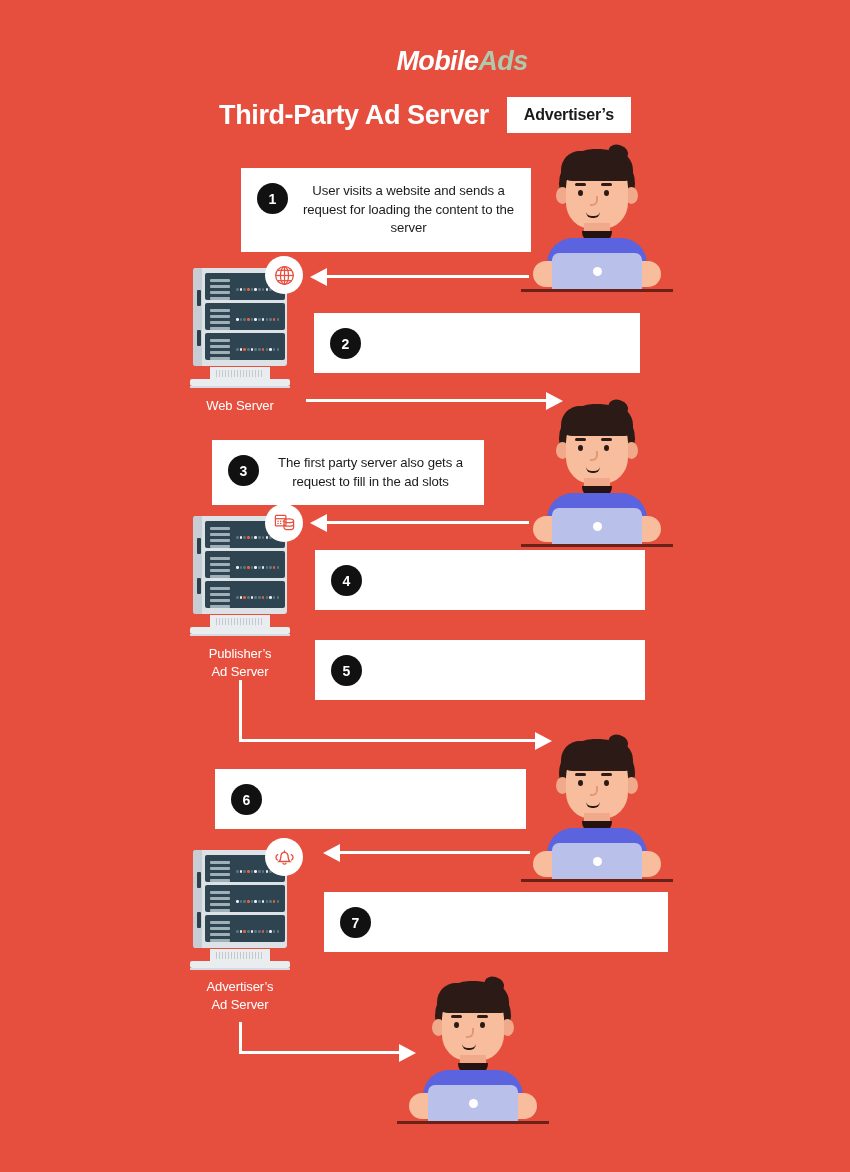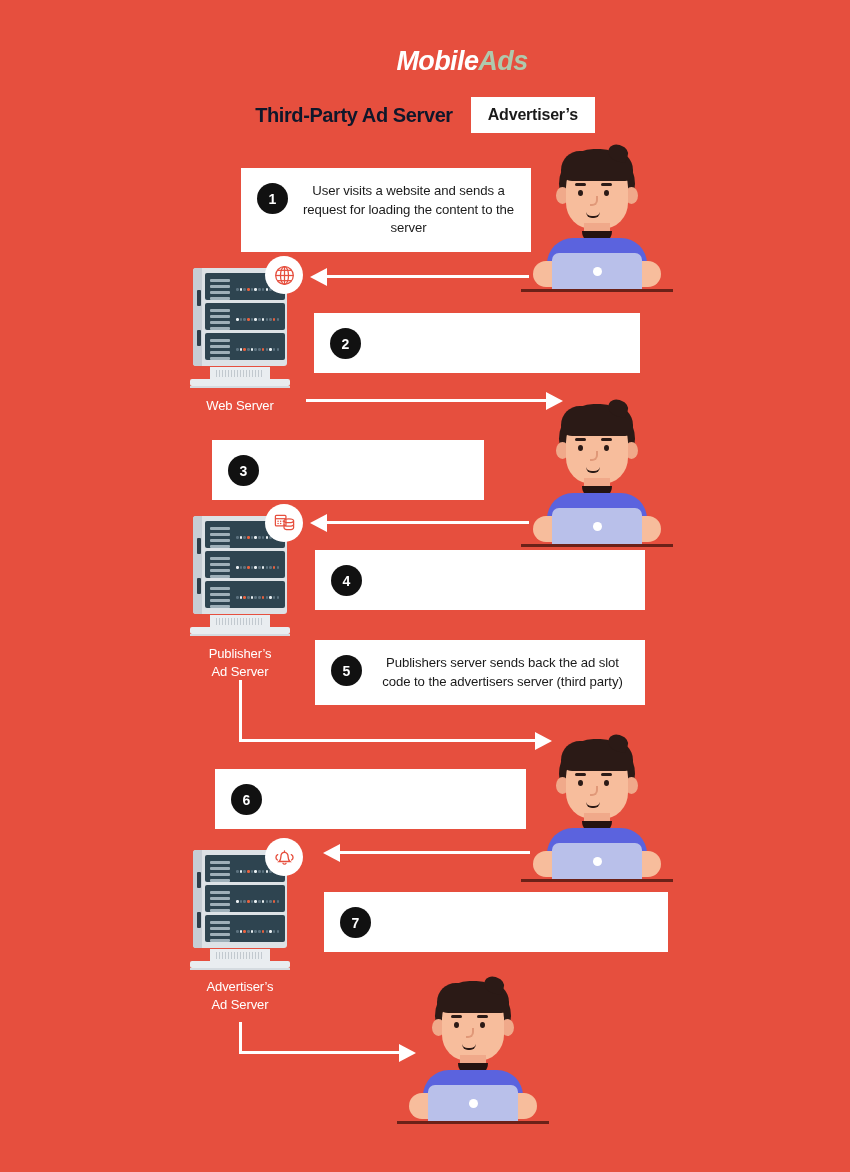--- a/index.html
+++ b/index.html
@@ -21,21 +21,21 @@
     margin-left: 37px;
   }
   .logo .ads { color: #AFC9AD; }
 
   
   .title-row {
     position: absolute; left: 0; top: 97px; width: 850px;
     display: flex; justify-content: center; align-items: center; gap: 18px;
   }
   .title-main {
-    font-size: 20px; font-weight: 700; color: #0f172a;
+    font-size: 27px; font-weight: 700; color: #ffffff;
     letter-spacing: -0.4px; white-space: nowrap;
   }
   .title-badge {
     background: #fff; color: #1A1A1A;
     font-size: 16px; font-weight: 700; letter-spacing: -0.2px;
     padding: 9px 17px; white-space: nowrap;
   }
 
   
   .step {
@@ -344,20 +344,21 @@
     <div class="collar"></div>
     <div class="body"></div>
     <div class="arm l"></div>
     <div class="arm r"></div>
     <div class="laptop"></div>
     <div class="desk"></div>
   </div>
 
   <div class="step" style="left:212px; top:440px; width:272px;">
     <div class="num">3</div>
+    <div class="txt">The first party server also gets a request to fill in the ad slots</div>
   </div>
 
   <div>
     <div class="aline" style="left:327px; top:521px; width:202px; height:3px;"></div>
     <div class="ahead left" style="left:310px; top:514px;"></div>
   </div>
 
   <div class="server" style="left:190px; top:516px;">
     <div class="case">
       <div class="notch n1"></div>
@@ -423,21 +424,20 @@
     <div>Publisher’s</div>
     <div>Ad Server</div>
   </div>
 
   <div class="step" style="left:315px; top:550px; width:330px;">
     <div class="num">4</div>
   </div>
 
   <div class="step" style="left:315px; top:640px; width:330px;">
     <div class="num">5</div>
-    <div class="txt">Publishers server sends back the ad slot code to the advertisers server (third party)</div>
   </div>
 
   <div>
     <div class="aline" style="left:239px; top:680px; width:3px; height:61px;"></div>
     <div class="aline" style="left:239px; top:739px; width:296px; height:3px;"></div>
     <div class="ahead right" style="left:535px; top:732px;"></div>
   </div>
 
   <div class="person" style="left:522px; top:733px;">
     <div class="hair-back"></div>

